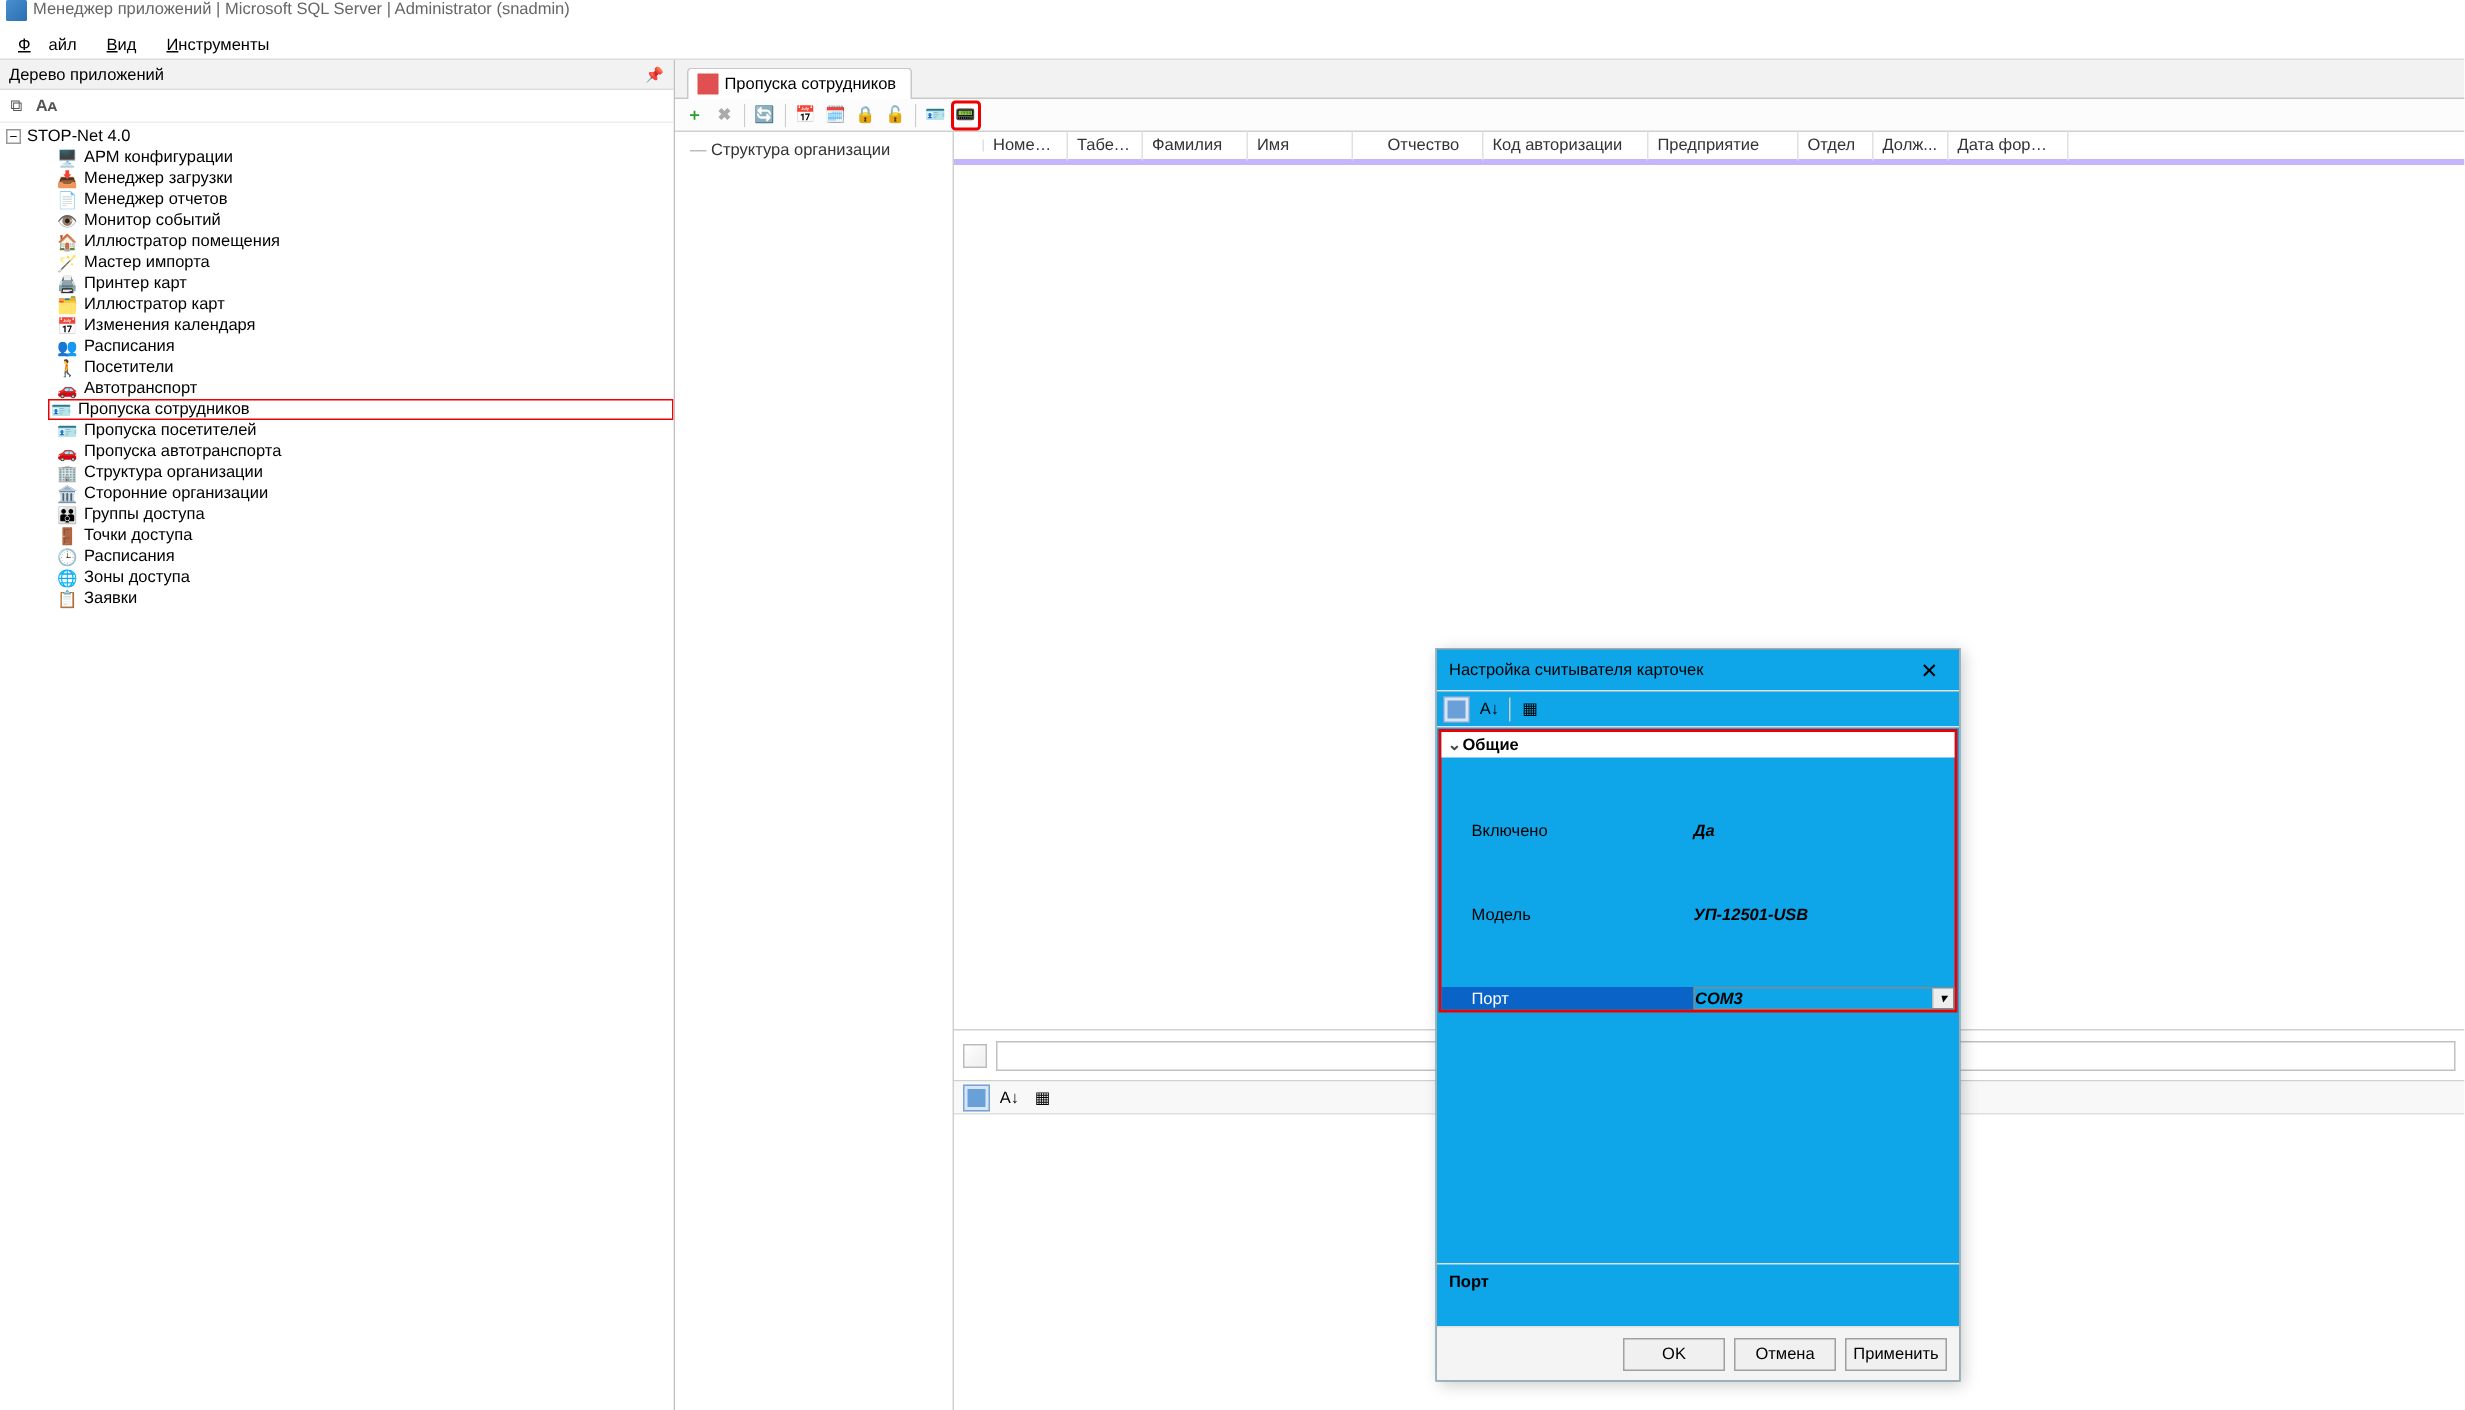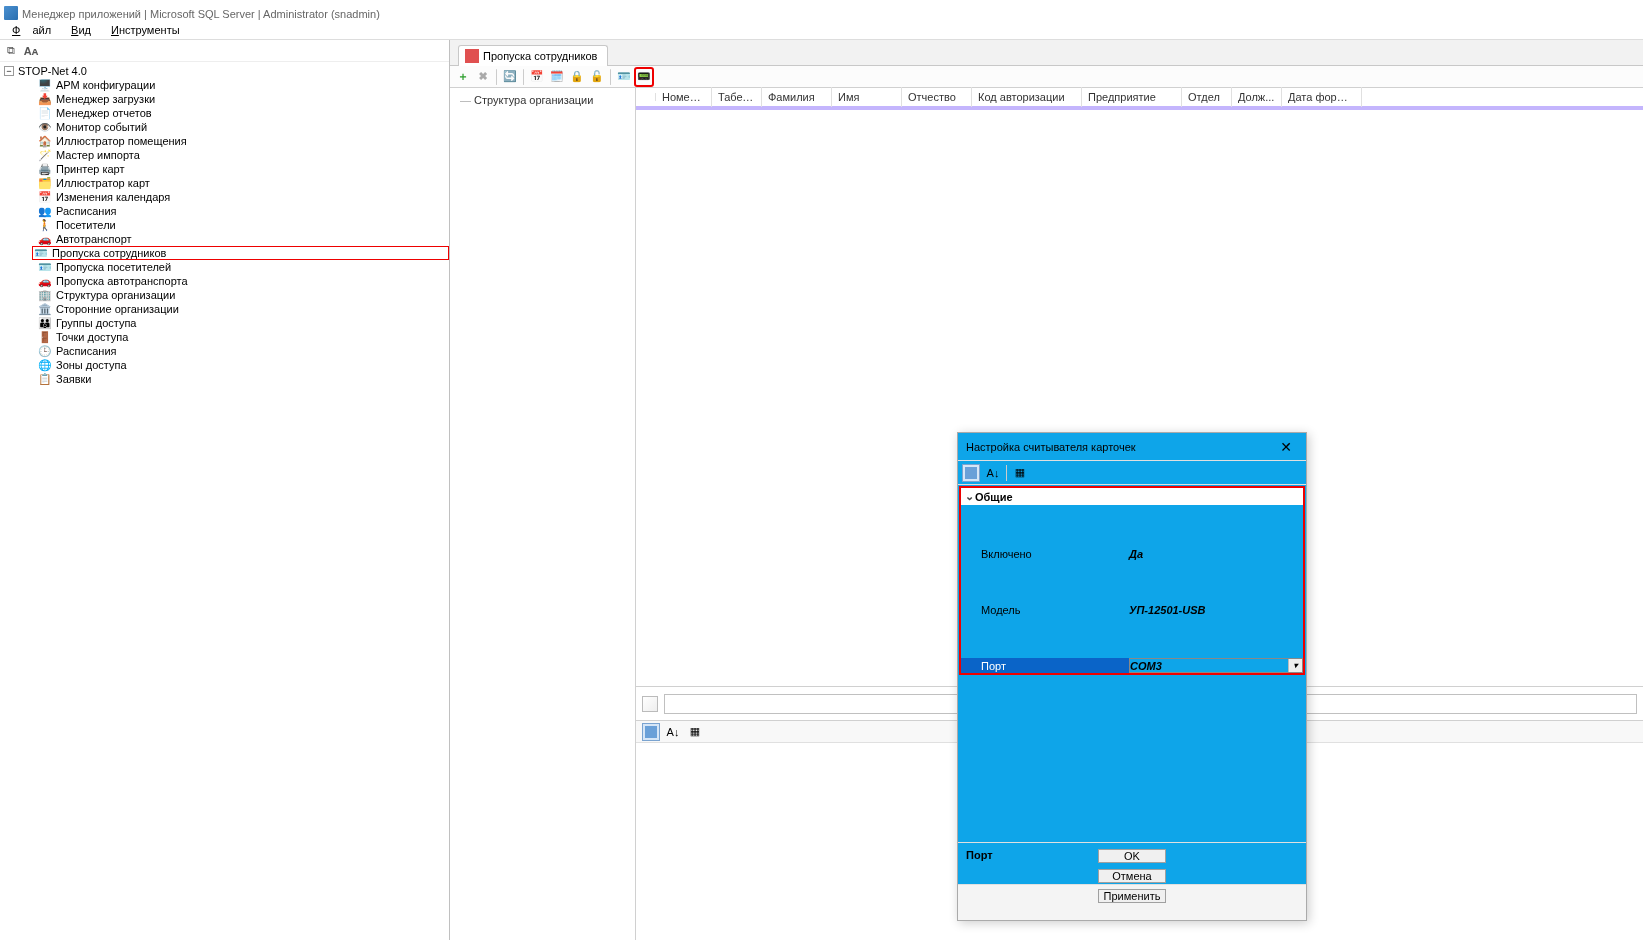--- a/index.html
+++ b/index.html
@@ -1,18 +1,18 @@
 <!DOCTYPE html>
 <html><head>
 <meta charset="utf-8">
 <style>
 * { box-sizing: border-box; margin: 0; padding: 0; font-family: "Segoe UI", Tahoma, sans-serif; font-size: 11px; }
 body { background: #fff; color: #000; overflow: hidden; width: 1643px; height: 940px; position: relative; }
 
-.titlebar { height: 20px; display: flex; align-items: flex-end; padding: 0 4px; color: #666; gap: 4px; }
+.titlebar { height: 20px; display: flex; align-items: flex-start; padding: 0 4px; color: #666; gap: 4px; }
 .titlebar .app-icon { width: 14px; height: 14px; background: linear-gradient(135deg, #4a90d0 0%, #2a6fb0 100%); display: inline-block; border-radius: 1px; }
 
 .menubar { height: 20px; display: flex; align-items: center; padding: 0 6px; gap: 8px; border-bottom: 1px solid #ddd; }
 .menubar span { padding: 2px 6px; cursor: default; }
 .menubar span u { text-decoration: underline; }
 
 .main-area { display: flex; height: calc(100% - 40px); }
 
 .left-panel { width: 450px; border-right: 1px solid #c0c0c0; display: flex; flex-direction: column; background: #f6f6f6; }
 .panel-header { height: 20px; display: flex; align-items: center; justify-content: space-between; padding: 0 6px; background: #f2f2f2; border-bottom: 1px solid #ddd; }
@@ -76,21 +76,21 @@
 .pg-cat .chev { display:inline-block; width: 10px; color:#444; }
 .pg-row { display: flex; height: 15px; align-items: stretch; margin-top: 41px; }
 .pg-row .key { width: 168px; padding-left: 20px; display:flex; align-items:center; }
 .pg-row .val { flex: 1; font-weight: bold; display:flex; align-items:center; position:relative;font-style:italic; }
 .pg-row.selected .key { background: #0a64c8; color: #fff; }
 .pg-row.selected .val { border: 1px solid #888; }
 .pg-row.selected .dd { position:absolute; right:0; top:0; width: 14px; height:100%; border-left:1px solid #bbb; background:#eee; display:flex;align-items:center;justify-content:center; font-size:8px; }
 
 .dlg-spacer { flex: 1; min-height: 166px; }
 .dlg-desc { border-top: 1px solid #e0e0e0; padding: 6px 8px; font-weight: bold; min-height: 42px; }
-.dlg-buttons { border-top: 1px solid #e0e0e0; height: 36px; display: flex; align-items: center; justify-content: flex-end; gap: 6px; padding: 17px 8px; background: #f4f4f4; flex-direction: column; }
+.dlg-buttons { border-top: 1px solid #e0e0e0; height: 36px; display: flex; align-items: center; justify-content: flex-end; gap: 6px; padding: 4px 8px; background: #f4f4f4; }
 .dlg-buttons button { min-width: 68px; height: 22px; border: 1px solid #a0a0a0; background: #f0f0f0; cursor: pointer; }
 
 
 .i-plus { color:#2a9d2a; font-weight:bold; }
 .i-x { color:#aaa; font-weight:bold; }
 .i-ref { color:#2a80d0; }
 </style>
 </head>
 <body>
 
@@ -101,20 +101,24 @@
 
 <div class="menubar">
   <span><u>Ф</u><span></span>айл</span>
   <span><u>В</u>ид</span>
   <span><u>И</u>нструменты</span>
 </div>
 
 <div class="main-area">
 
   <div class="left-panel">
+    <div class="panel-header">
+      <span>Дерево приложений</span>
+      <span class="pin">📌</span>
+    </div>
     <div class="panel-toolbar">
       <span class="tb-icon">⧉</span>
       <span class="tb-icon" style="font-weight:bold;">Aᴀ</span>
     </div>
     <div class="tree">
       <div class="tree-root">
         <div class="root-label">
           <span class="expander">−</span>
           <span>STOP-Net 4.0</span>
         </div>
@@ -239,21 +243,21 @@
       <div class="org-tree-pane">
         <div class="branch">Структура организации</div>
       </div>
       <div class="grid-pane">
         <div class="grid-header" id="grid-header">
             <div class="col" style="width: 20px;"></div>
             <div class="col" style="width: 56px;">Номер ...</div>
             <div class="col" style="width: 50px;">Табель...</div>
             <div class="col" style="width: 70px;">Фамилия</div>
             <div class="col" style="width: 70px;">Имя</div>
-            <div class="col" style="width: 70px;">Отчество</div>
+            <div class="col" style="width: 70px; margin-left: 17px;">Отчество</div>
             <div class="col" style="width: 110px;">Код авторизации</div>
             <div class="col" style="width: 100px;">Предприятие</div>
             <div class="col" style="width: 50px;">Отдел</div>
             <div class="col" style="width: 50px;">Долж...</div>
             <div class="col" style="width: 80px;">Дата формир...</div>
           </div>
         <div class="grid-body"></div>
 
         <div class="bottom-filter">
           <span class="clr"></span>

